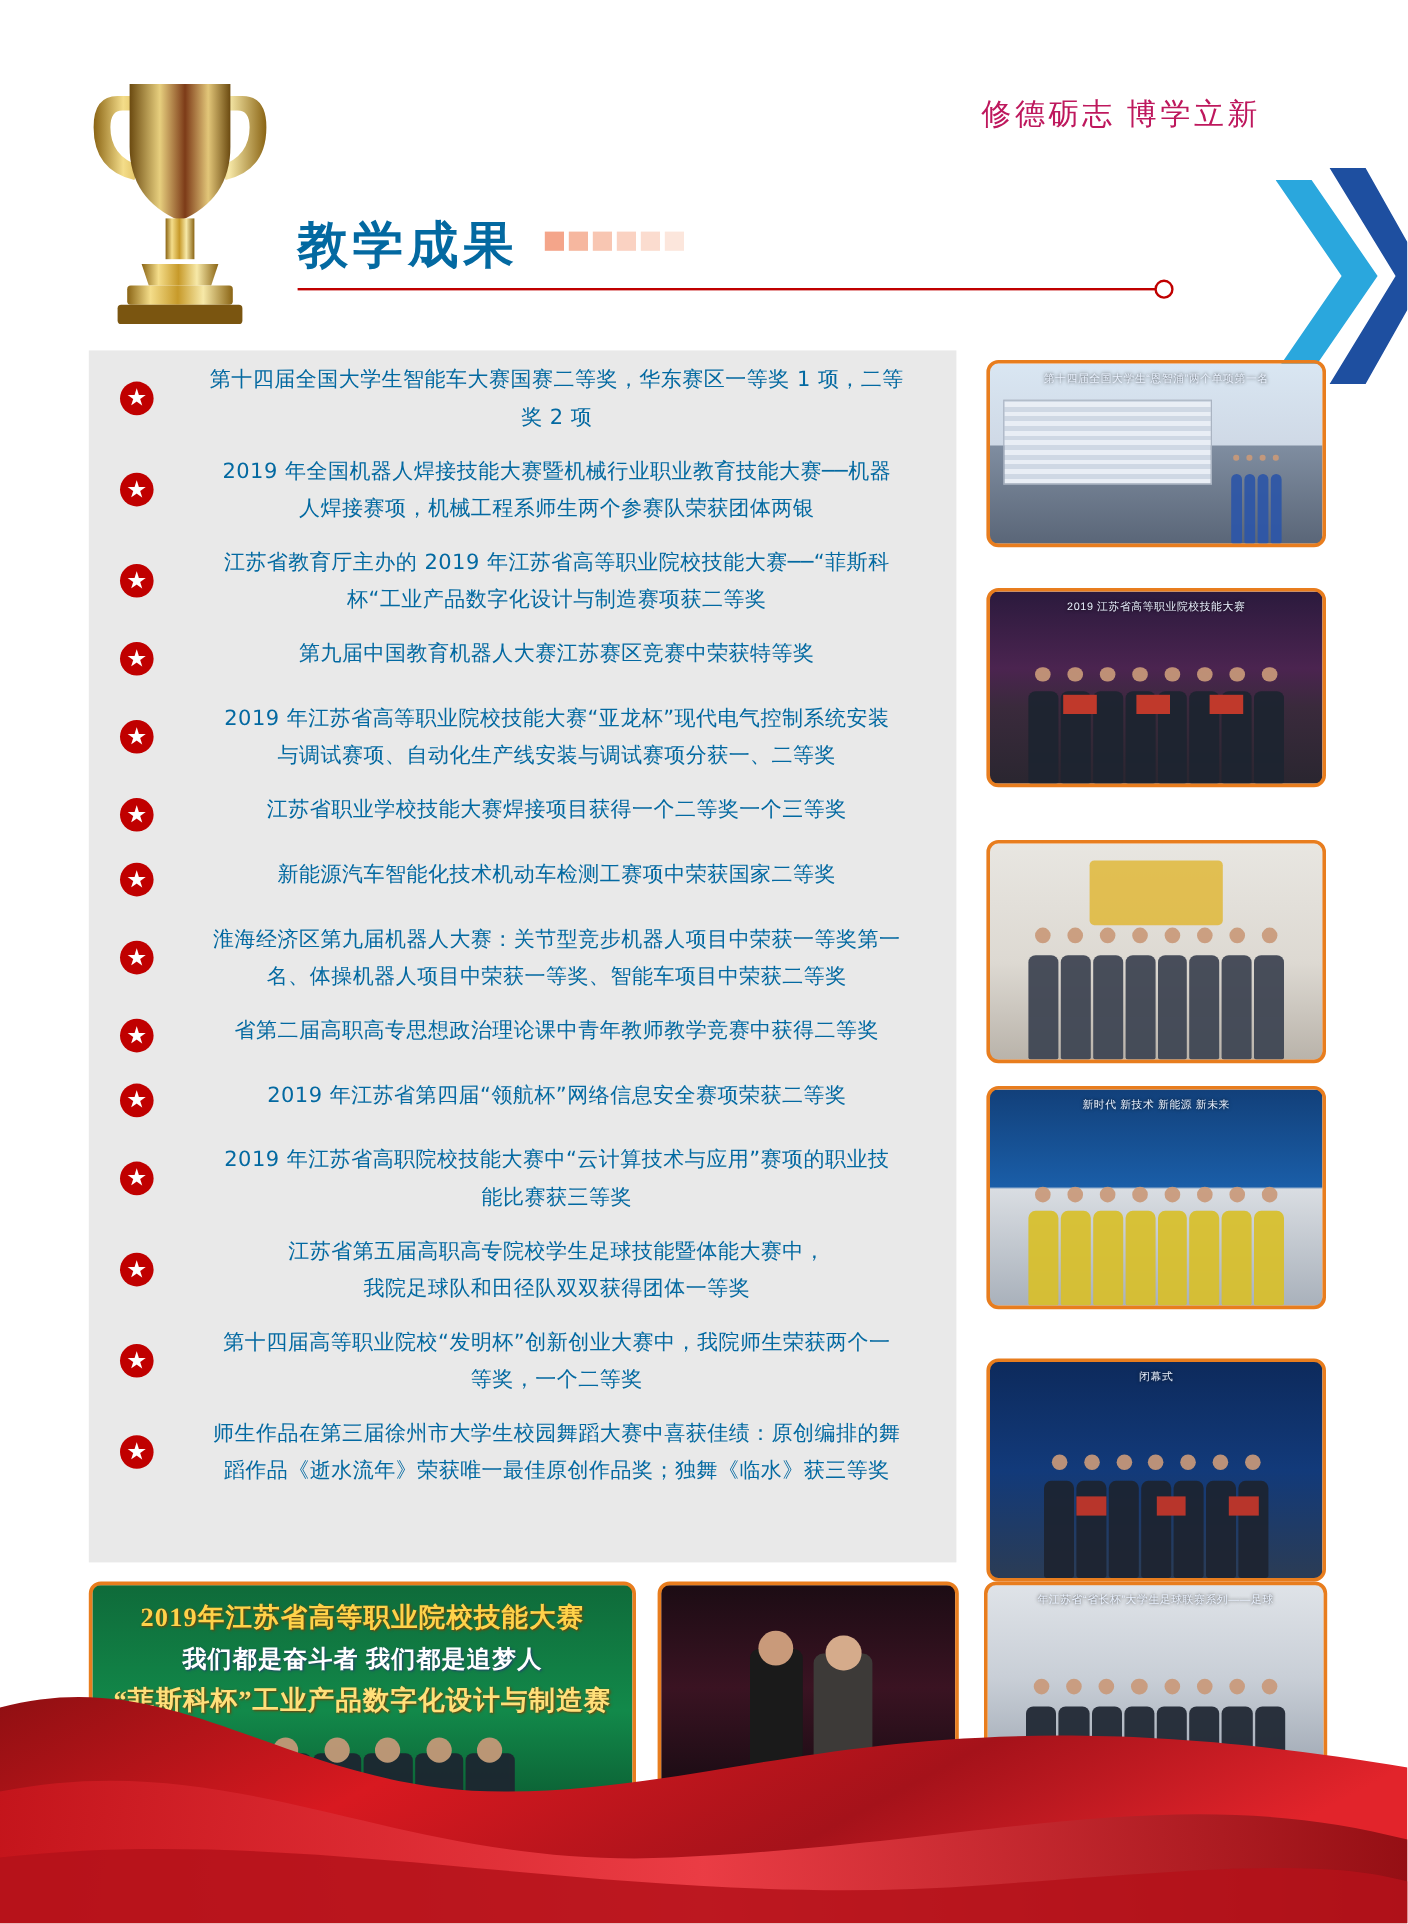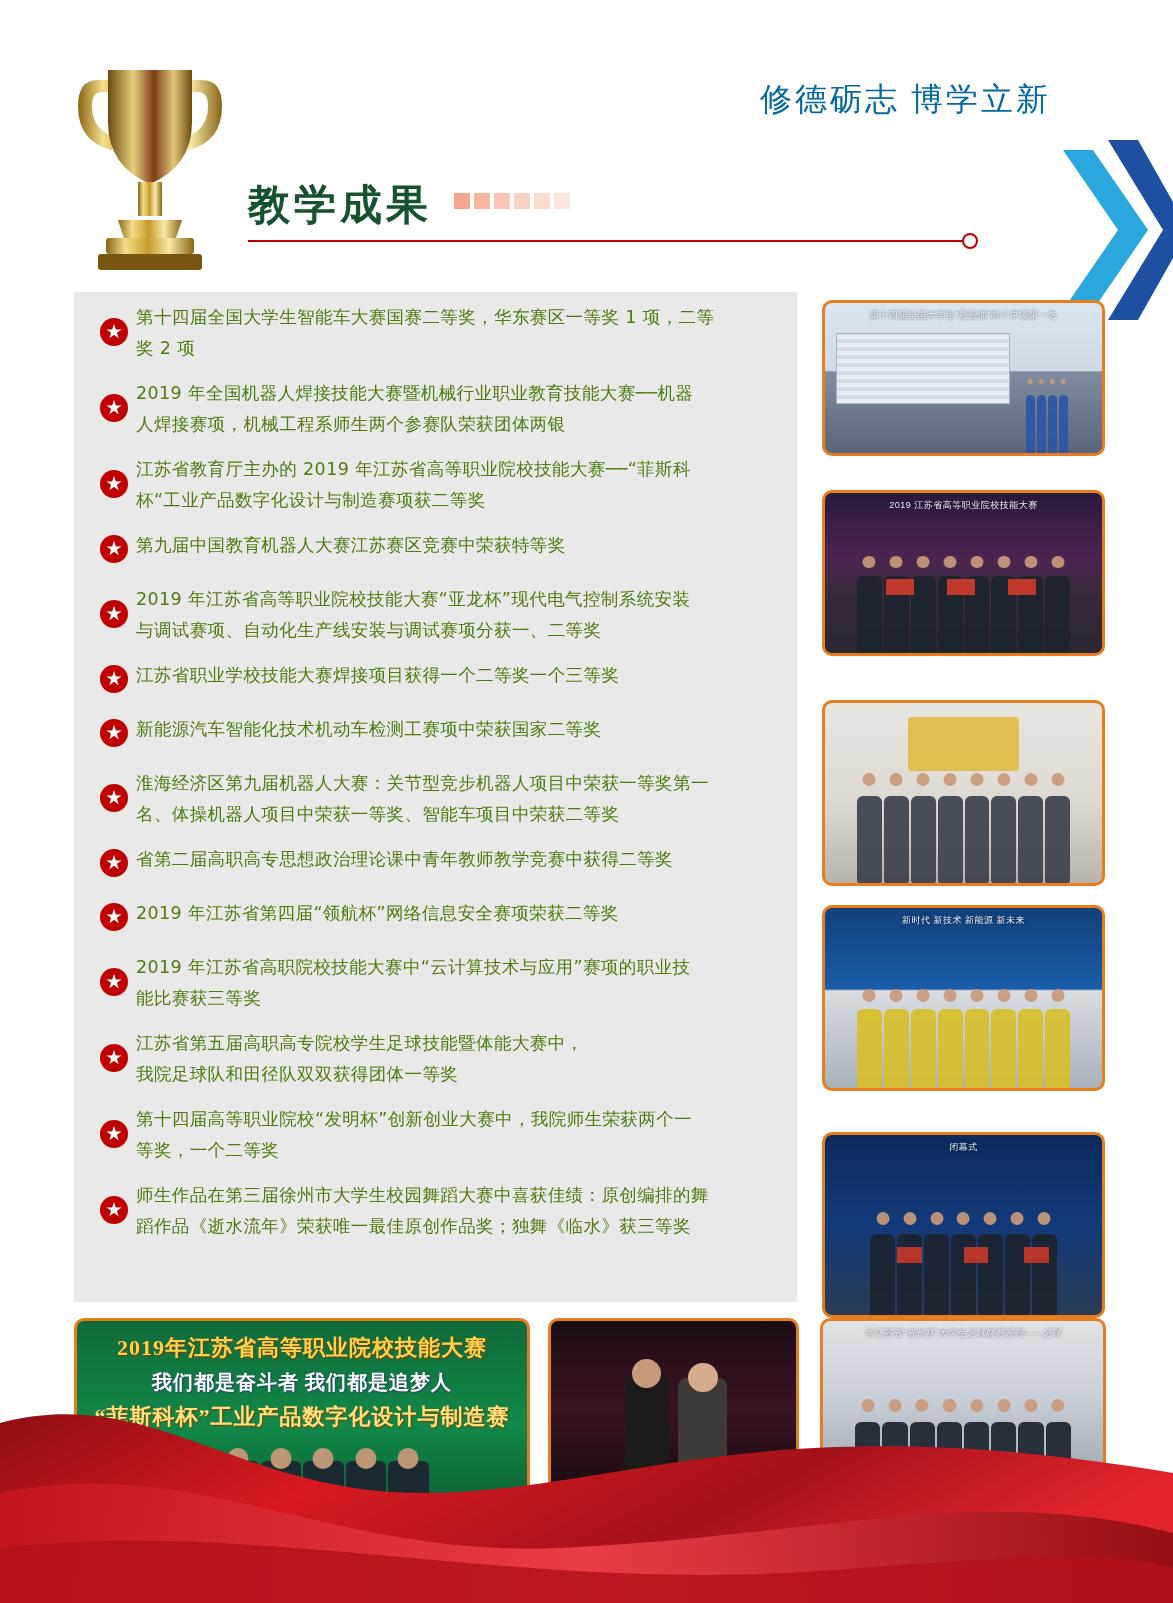--- a/index.html
+++ b/index.html
@@ -15,23 +15,23 @@
     font-family: "Liberation Sans", sans-serif;
     color: #231f20;
   }
 
   
   .motto {
     position: absolute;
     top: 78px;
     right: 122px;
     font-family: "Liberation Serif", serif;
-    font-size: 32px;
+    font-size: 25px;
     letter-spacing: 3px;
-    color: #0369a1;
+    color: #be185d;
     white-space: nowrap;
   }
 
   
   .trophy {
     position: absolute;
     left: 60px;
     top: 52px;
     width: 180px;
     height: 225px;
@@ -41,21 +41,21 @@
     position: absolute;
     left: 248px;
     top: 180px;
     width: 760px;
     height: 80px;
   }
   .title-text {
     font-family: "Liberation Serif", serif;
     font-weight: bold;
     font-size: 42px;
-    color: #14532d;
+    color: #0369a1;
     letter-spacing: 4px;
     line-height: 50px;
     display: inline-block;
     vertical-align: middle;
   }
   .title-squares {
     display: inline-block;
     vertical-align: middle;
     margin-left: 18px;
     margin-bottom: 4px;
@@ -141,25 +141,26 @@
     height: 28px;
     line-height: 28px;
     text-align: center;
     color: #ffffff;
     font-size: 17px;
   }
   .item-text {
     flex: 1;
     font-size: 17.5px;
     line-height: 31px;
-    color: #4d7c0f;
+    color: #0369a1;
     font-family: "DejaVu Sans", "Liberation Sans", sans-serif;
     letter-spacing: 0.4px;
     padding-top: 2px;
     white-space: pre-line;
+    text-align: center;
   }
 
   
   .photo {
     position: absolute;
     border: 3px solid #e87d1e;
     border-radius: 10px;
     overflow: hidden;
     background: #2a3240;
   }
@@ -188,21 +189,21 @@
   .b3 { left: 820px; top: 1318px; width: 280px; height: 190px; }
 
   
   .bg-expo      { background: linear-gradient(180deg,#d9e6f2 0%,#cfd9e6 45%,#7f8da0 46%,#5a6678 100%); }
   .bg-stage-red { background: linear-gradient(180deg,#2b1a3d 0%,#4b2450 40%,#3a2a3c 60%,#2a2630 100%); }
   .bg-hall      { background: linear-gradient(180deg,#e8e6e1 0%,#ddd9d2 55%,#b9b3aa 100%); }
   .bg-blue      { background: linear-gradient(180deg,#12407a 0%,#1a5ea8 45%,#d9dde2 46%,#a9b1bb 100%); }
   .bg-navy      { background: linear-gradient(180deg,#0d2a5c 0%,#123a7a 50%,#2b3c55 100%); margin-top: 12px; }
   .bg-green     { background: linear-gradient(180deg,#0f6b3a 0%,#12894a 55%,#0b5c32 100%); }
   .bg-dark      { background: linear-gradient(180deg,#1c0c14 0%,#3a1322 45%,#120a10 100%); }
-  .bg-team      { background: linear-gradient(180deg,#dfe3e8 0%,#c9cfd7 40%,#8e98a5 100%); font-style: italic; }
+  .bg-team      { background: linear-gradient(180deg,#dfe3e8 0%,#c9cfd7 40%,#8e98a5 100%); }
 
   
   .people {
     position: absolute;
     left: 0;
     bottom: 0;
     width: 100%;
     height: 62%;
     display: flex;
     align-items: flex-end;

